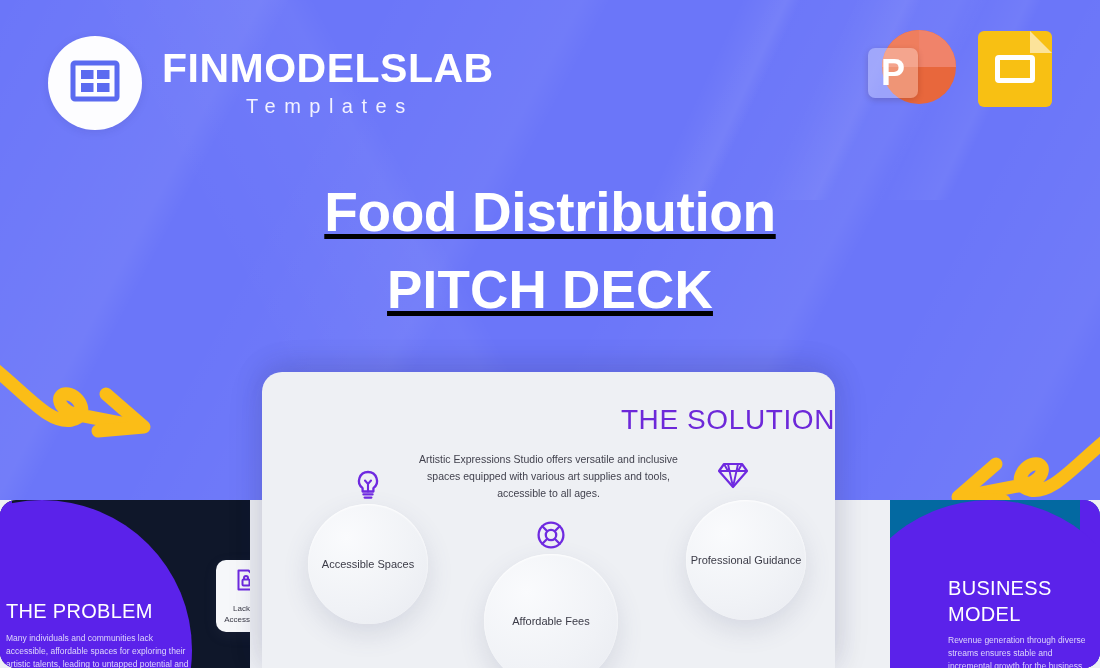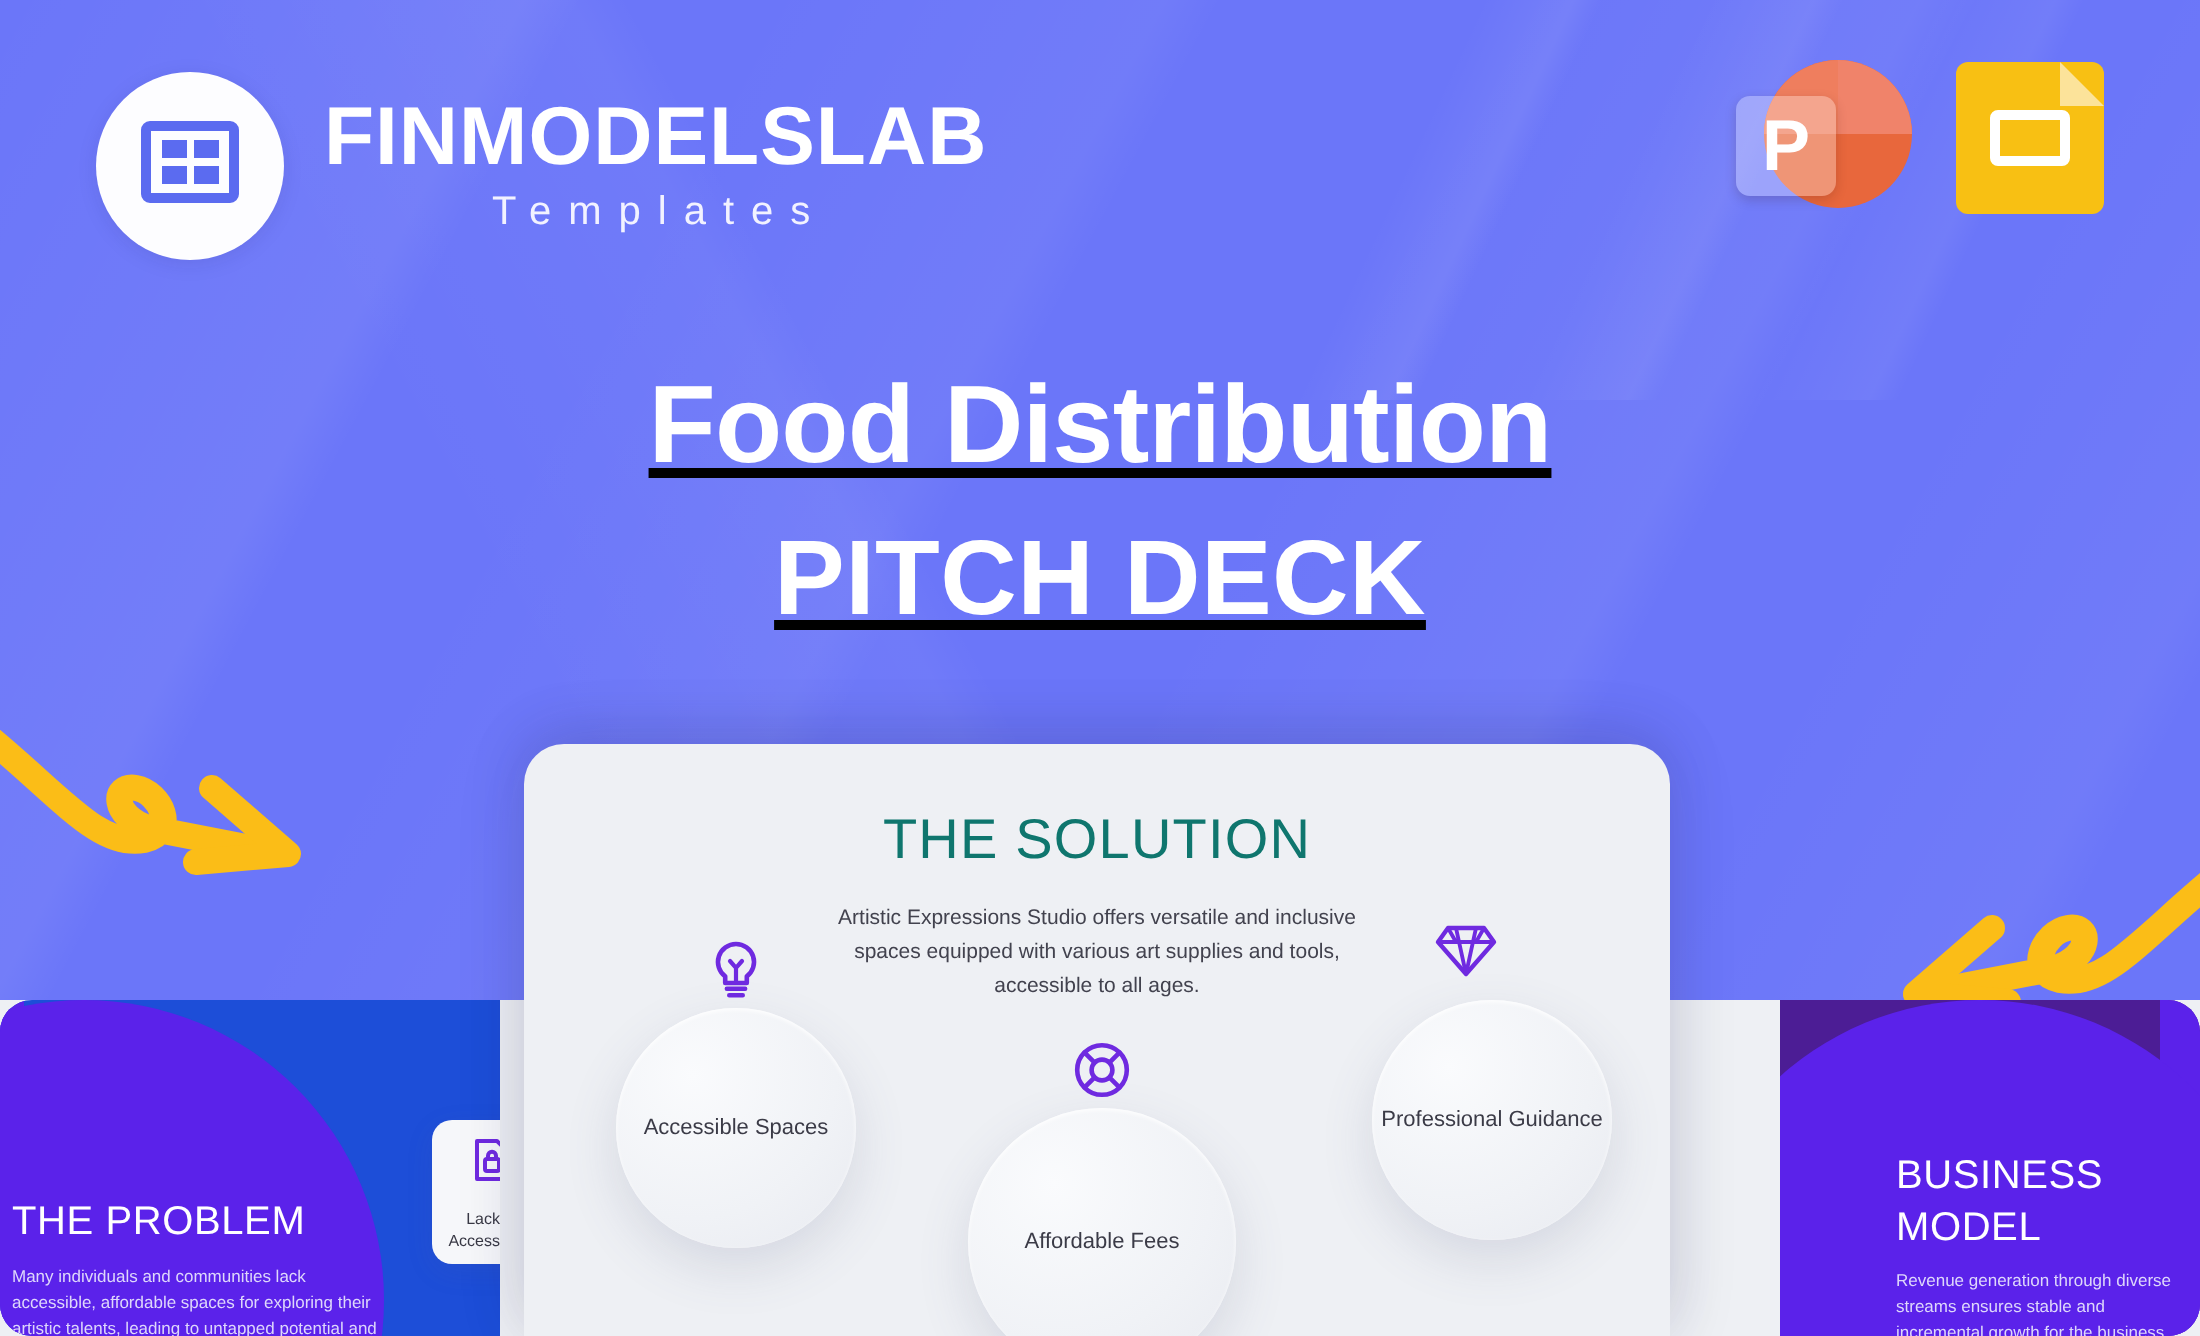--- a/index.html
+++ b/index.html
@@ -115,21 +115,21 @@
   
   .strip {
     position: absolute; left: 0; right: 0; top: 500px; height: 168px;
     background: #eef0f4;
   }
   .slide-card {
     position: absolute; top: 0; height: 168px;
     background: #eef0f4; overflow: hidden;
   }
   
-  .card-problem { left: 0; width: 250px; border-radius: 16px 0 0 16px; background: #1d4ed8; }
+  .card-problem { left: 0; width: 250px; border-radius: 16px 0 0 16px; background: #0f172a; }
   .problem-blob {
     position: absolute; left: -108px; top: 0px;
     width: 300px; height: 300px; border-radius: 50%;
     background: #5b22ea;
   }
   .problem-blob2 {
     position: absolute; left: -108px; top: 0; width: 120px; height: 168px; background: #5b22ea;
   }
   .problem-title {
     position: absolute; left: 6px; top: 100px;
@@ -146,21 +146,21 @@
     background: #f6f7fa;
     box-shadow: 0 4px 14px rgba(100,100,140,.10);
     display: flex; flex-direction: column; align-items: center; padding-top: 9px;
   }
   .chip-label {
     margin-top: 9px; font-size: 8px; color: #3a3a46; text-align: center; line-height: 1.35;
     width: 66px;
   }
 
   
-  .card-business { right: 0; width: 210px; border-radius: 0 16px 16px 0; background: #4c1d95; }
+  .card-business { right: 0; width: 210px; border-radius: 0 16px 16px 0; background: #0369a1; }
   .business-blob {
     position: absolute; right: -40px; top: 0;
     width: 300px; height: 300px; border-radius: 50%;
     background: #5b22ea;
   }
   .business-blob2 {
     position: absolute; right: -40px; top: 0; width: 60px; height: 168px; background: #5b22ea;
   }
   .business-title {
     position: absolute; left: 58px; top: 76px;
@@ -180,22 +180,22 @@
   }
 
   
   .solution {
     position: absolute; left: 262px; top: 372px; width: 573px; height: 296px;
     background: #eef0f4; border-radius: 20px 20px 0 0;
     box-shadow: 0 -6px 28px rgba(40,40,90,.16), 0 0 40px rgba(40,40,90,.08);
     overflow: hidden;
   }
   .solution-title {
-    text-align: center; margin-top: 32px;
-    color: #0f766e; font-size: 28px; font-weight: 400; letter-spacing: .6px;
+    text-align: right; margin-top: 32px;
+    color: #6d28d9; font-size: 28px; font-weight: 400; letter-spacing: .6px;
   }
   .solution-body {
     margin: 15px auto 0; width: 270px; text-align: center;
     color: #42424e; font-size: 10.5px; line-height: 1.62;
   }
   .feature {
     position: absolute; text-align: center;
   }
   .feature-circle {
     border-radius: 50%;

